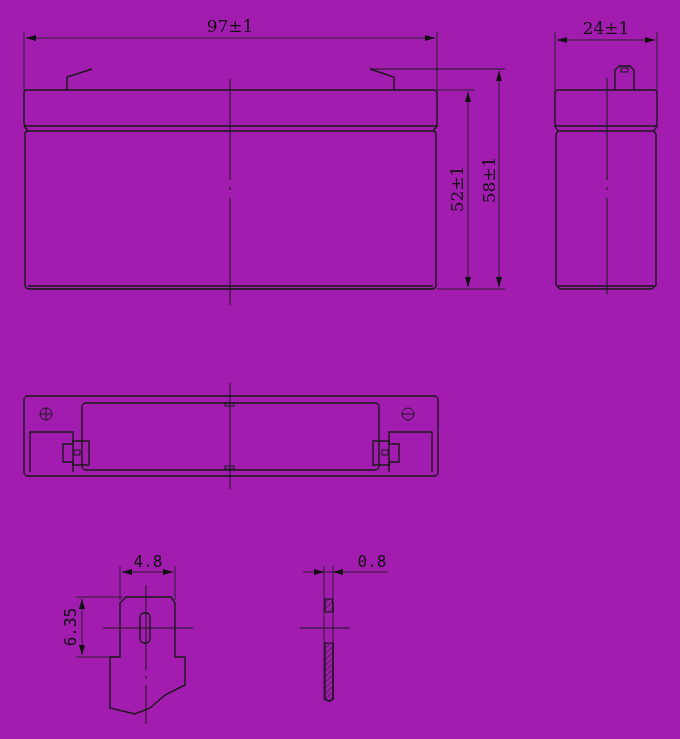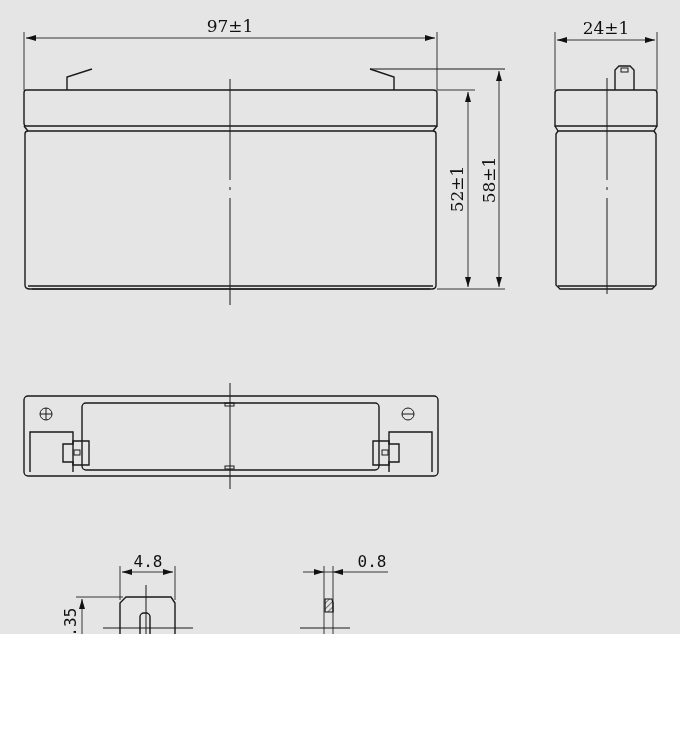--- a/index.html
+++ b/index.html
@@ -1,16 +1,16 @@
 <!DOCTYPE html>
 <html><head>
 <meta charset="utf-8">
 <style>
   html, body { margin:0; padding:0; background:#ffffff; }
-  #stage { position:relative; width:680px; height:634px; background:#e5e5e5; overflow:hidden; }
+  #stage { position:relative; width:680px; height:739px; background:#a21caf; overflow:hidden; }
   svg { position:absolute; left:0; top:0; }
   .ln { stroke:#1a1a1a; stroke-width:1.4; fill:none; }
   .thin { stroke:#1a1a1a; stroke-width:1; fill:none; }
   .dim { stroke:#222; stroke-width:0.9; fill:none; }
   .lbl { font-family:"DejaVu Serif", serif; font-size:17px; fill:#111; }
   .lbl-mono { font-family:"DejaVu Sans Mono", monospace; font-size:16px; fill:#111; }
 </style>
 </head>
 <body>
 

